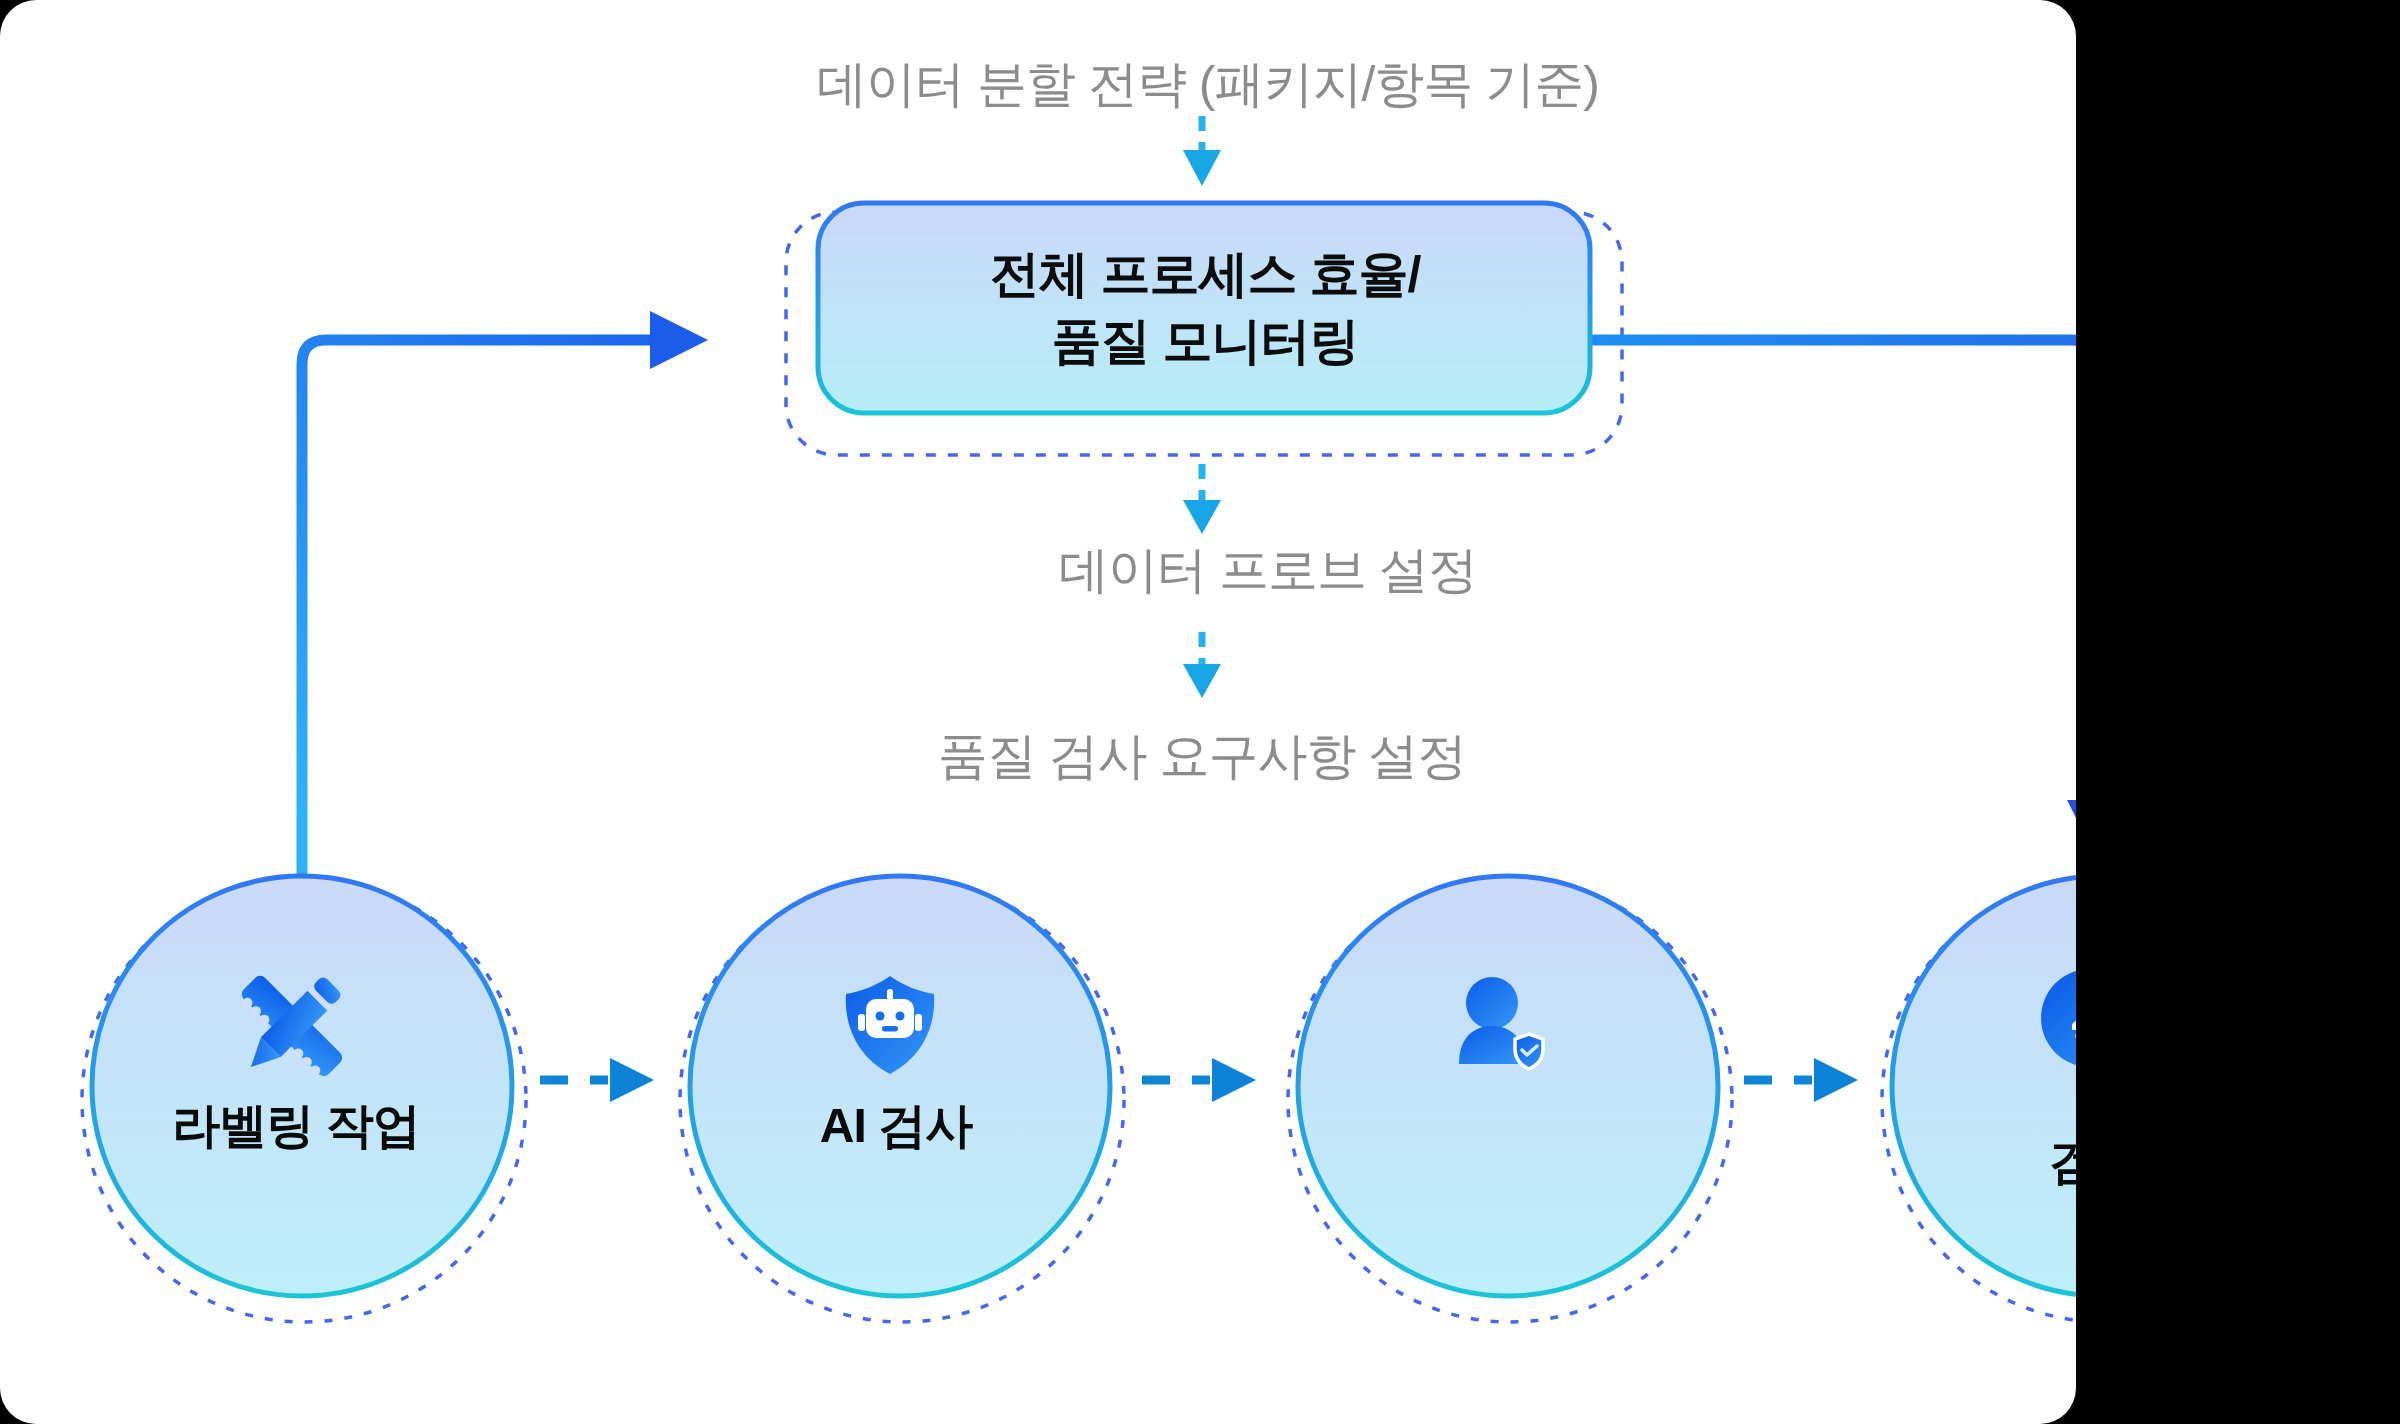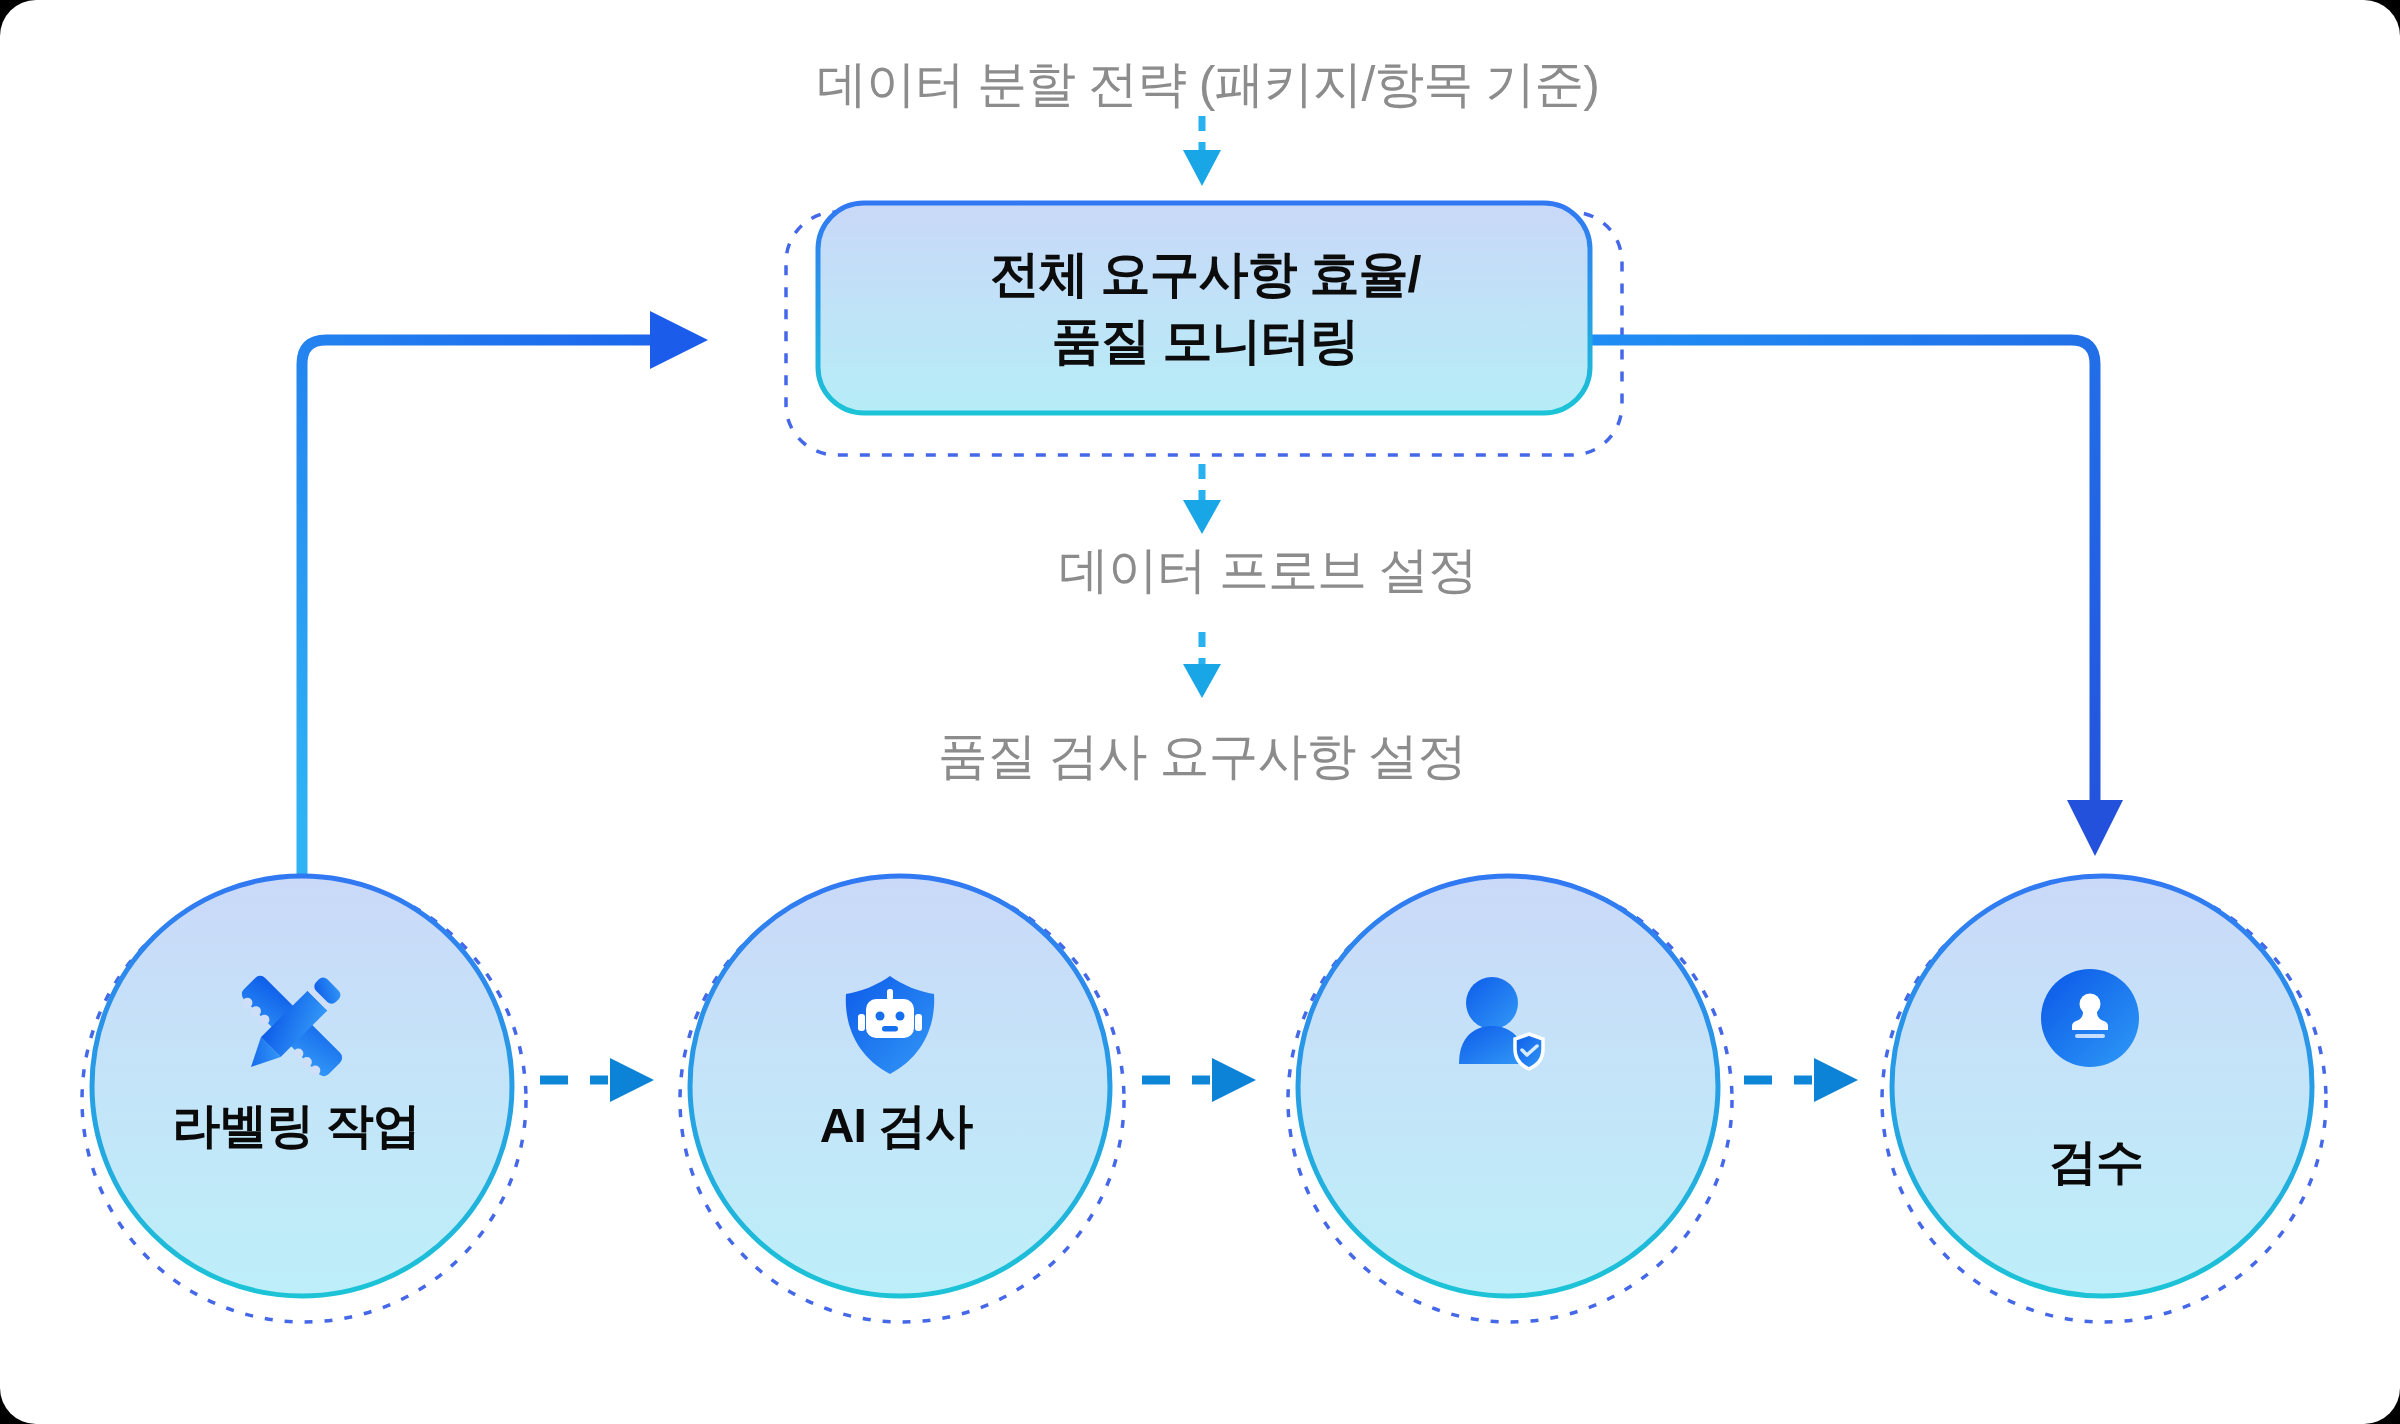--- a/index.html
+++ b/index.html
@@ -1,16 +1,16 @@
 <!DOCTYPE html>
 <html><head>
 <meta charset="utf-8">
 <style>
   html,body{margin:0;padding:0;background:#000;}
-  #stage{position:relative;width:2400px;height:1424px;background:#000;overflow:hidden;
+  #stage{position:relative;width:2076px;height:1424px;background:#000;overflow:hidden;
          font-family:"Liberation Sans","DejaVu Sans",sans-serif;}
   #card{position:absolute;inset:0;background:#fff;border-radius:36px;}
   #diagram-svg{position:absolute;left:0;top:0;z-index:1;}
   .lbl{position:absolute;z-index:2;white-space:nowrap;transform:translate(-50%,-50%);
        text-align:center;}
   .muted{color:#8c8c8c;font-size:50px;font-weight:500;letter-spacing:-1px;}
   .box-label{color:#0c0c0c;font-size:50px;font-weight:700;line-height:1.34;letter-spacing:-1px;}
   .stage-label{color:#0a0a0a;font-size:48px;font-weight:700;letter-spacing:-1px;}
 </style>
 </head>
@@ -151,21 +151,21 @@
       <circle cx="0" cy="0" r="49" fill="url(#gStamp)"></circle>
       <circle cx="0" cy="-14" r="10.5" fill="#ffffff"></circle>
       <path d="M-7,-6 C-7,-1 -10,2 -14,3 Q-18,4.5 -18,8 L-18,12 L18,12 L18,8 Q18,4.5 14,3 C10,2 7,-1 7,-6 Z" fill="#ffffff"></path>
       <rect x="-15" y="16" width="30" height="4" rx="2" fill="#ffffff" opacity="0.75"></rect>
     </g>
   </svg>
 
   <div class="lbl muted" style="left:1208px;top:84px;">데이터 분할 전략 (패키지/항목 기준)</div>
 
   <div class="lbl box-label" style="left:1205px;top:308px;">
-    <div>전체 요구사항 효율/</div>
+    <div>전체 프로세스 효율/</div>
     <div>품질 모니터링</div>
   </div>
 
   <div class="lbl muted" style="left:1268px;top:570px;">데이터 프로브 설정</div>
 
   <div class="lbl stage-label" style="left:296px;top:1126px;">라벨링 작업</div>
 
   <div class="lbl muted" style="left:1202px;top:756px;">품질 검사 요구사항 설정</div>
   <div class="lbl stage-label" style="left:896px;top:1126px;">AI 검사</div>
   <div class="lbl stage-label" style="left:2096px;top:1162px;">검수</div>

